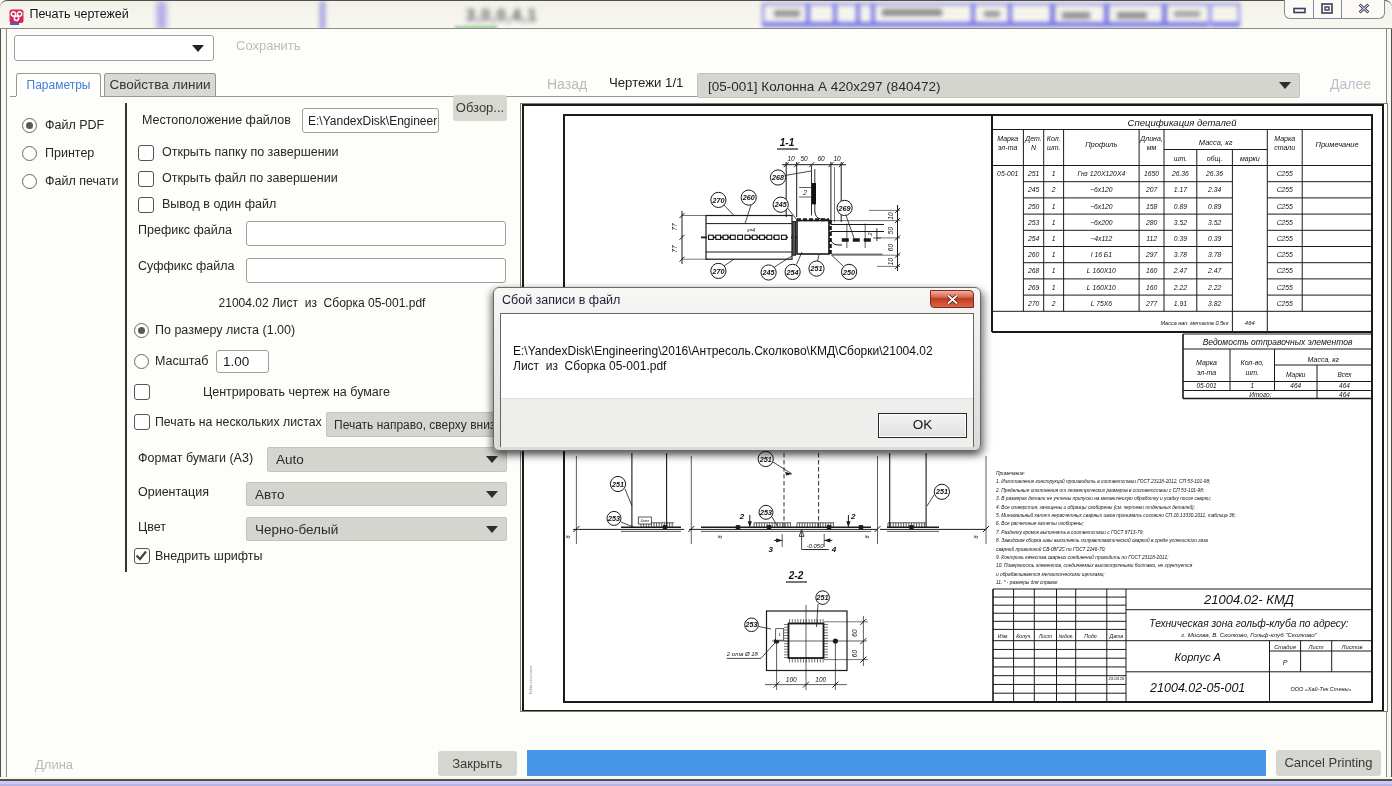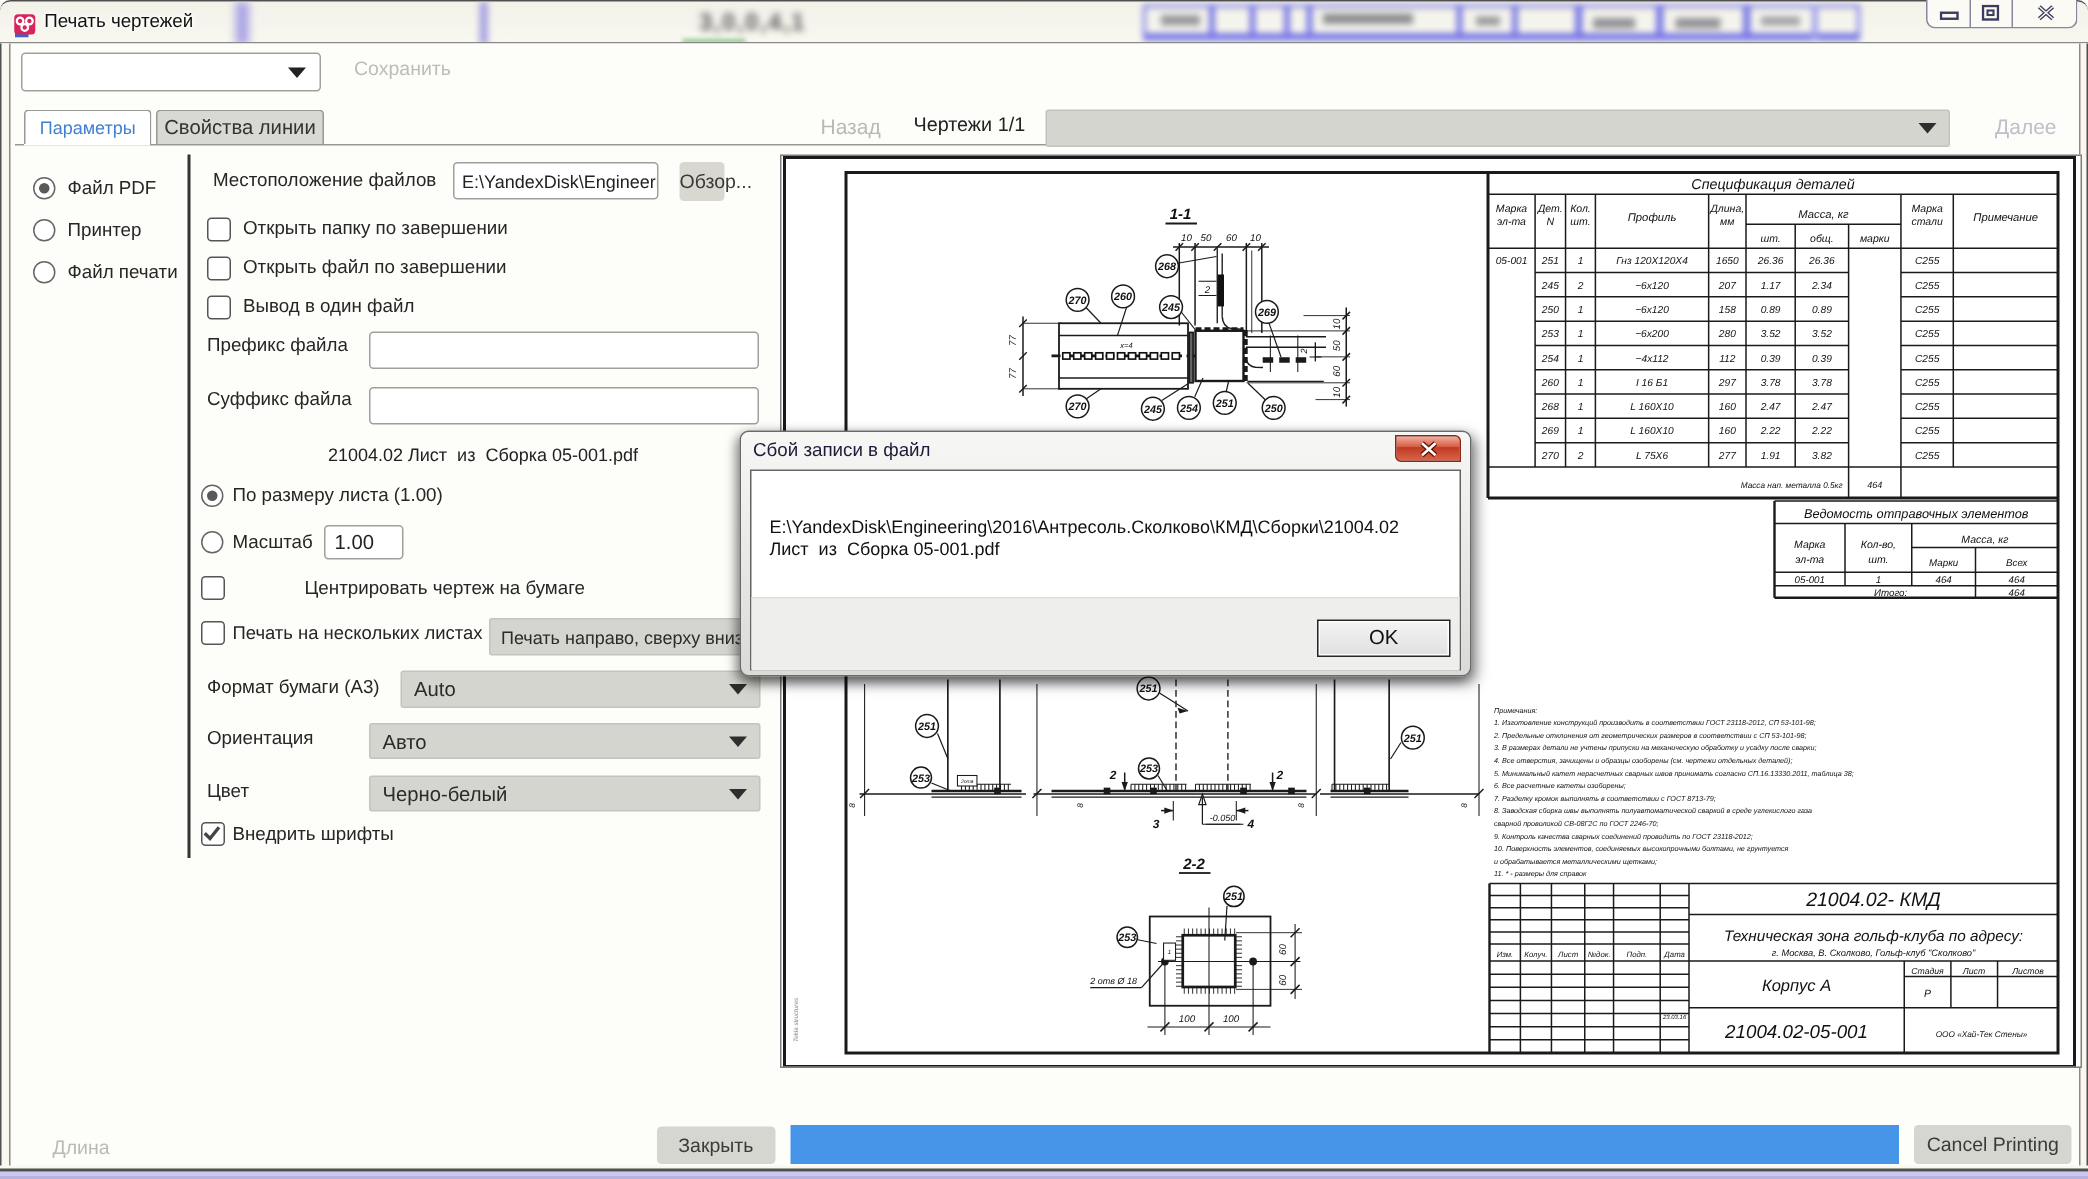--- a/index.html
+++ b/index.html
@@ -96,21 +96,21 @@
 <div class="rad" style="left:22px;top:146px;"></div>
 <div class="lbl" style="left:45px;top:146px;">Принтер</div>
 <div class="rad" style="left:22px;top:174px;"></div>
 <div class="lbl" style="left:45px;top:174px;">Файл печати</div>
 <div class="abs" style="left:125px;top:103px;width:1.5px;height:469px;background:#333;"></div>
 
 <div class="lbl" style="left:142px;top:113px;">Местоположение файлов</div>
 <div class="abs" style="left:302px;top:108px;width:137px;height:25px;border:1.5px solid #9f9f9b;border-radius:3px;background:#fff;box-sizing:border-box;overflow:hidden;">
   <div style="font-size:12px;color:#222;padding:5px 0 0 5px;white-space:nowrap;">E:\YandexDisk\Engineerii</div>
 </div>
-<div class="abs" style="left:453px;top:108px;width:30px;height:26px;background:#d8d8d1;border-radius:3px;text-align:center;line-height:25px;font-size:13px;color:#3a3a38;">Обзор...</div>
+<div class="abs" style="left:453px;top:95px;width:54px;height:26px;background:#d8d8d1;border-radius:3px;text-align:center;line-height:25px;font-size:13px;color:#3a3a38;">Обзор...</div>
 
 <div class="cb" style="left:137.5px;top:145px;"></div>
 <div class="lbl" style="left:162px;top:145px;">Открыть папку по завершении</div>
 <div class="cb" style="left:137.5px;top:171px;"></div>
 <div class="lbl" style="left:162px;top:171px;">Открыть файл по завершении</div>
 <div class="cb" style="left:137.5px;top:197px;"></div>
 <div class="lbl" style="left:162px;top:197px;">Вывод в один файл</div>
 
 <div class="lbl" style="left:138px;top:223px;">Префикс файла</div>
 <div class="abs" style="left:246px;top:221px;width:260px;height:25px;border:1.5px solid #9f9f9b;border-radius:3px;background:#fff;box-sizing:border-box;"></div>
@@ -152,20 +152,21 @@
 </div>
 <div class="cb" style="left:133.5px;top:548px;"></div>
 <svg class="abs" style="left:133px;top:547px;" width="17" height="17" viewBox="0 0 17 17">
     <path d="M3.5 8.5 L7 12 L13 4.5" fill="none" stroke="#444" stroke-width="2.2"></path>
   </svg>
 <div class="lbl" style="left:155px;top:549px;">Внедрить шрифты</div>
 
 <div class="abs dis" style="left:547px;top:75.5px;font-size:14px;">Назад</div>
 <div class="abs" style="left:609px;top:75px;font-size:13.2px;color:#222;">Чертежи 1/1</div>
 <div class="drop abs" style="left:697px;top:72.5px;width:603px;height:25.5px;box-sizing:border-box;">
+  <div style="font-size:13.5px;padding:5px 0 0 10px;color:#2b2b2b;">[05-001] Колонна А 420х297 (840472)</div>
     <div class="tri"></div>
 </div>
 <div class="abs" style="left:1330px;top:75.5px;font-size:14px;color:#bcc0c8;">Далее</div>
 
 <div class="abs" style="left:520px;top:103px;width:868px;height:609px;border:1px solid #7d7d7d;background:#fff;box-sizing:border-box;">
 
   <svg id="sheet" width="866" height="607" viewBox="0 0 866 607" style="position:absolute;left:0;top:0;" font-family="Liberation Sans, sans-serif">
 <rect x="2" y="1" width="860" height="606" fill="none" stroke="#1a1a1a" stroke-width="2"></rect>
 <rect x="43" y="11" width="808" height="587" fill="none" stroke="#1a1a1a" stroke-width="2"></rect>
 <line x1="471" y1="25.5" x2="851" y2="25.5" stroke="#1a1a1a" stroke-width="1"></line>

